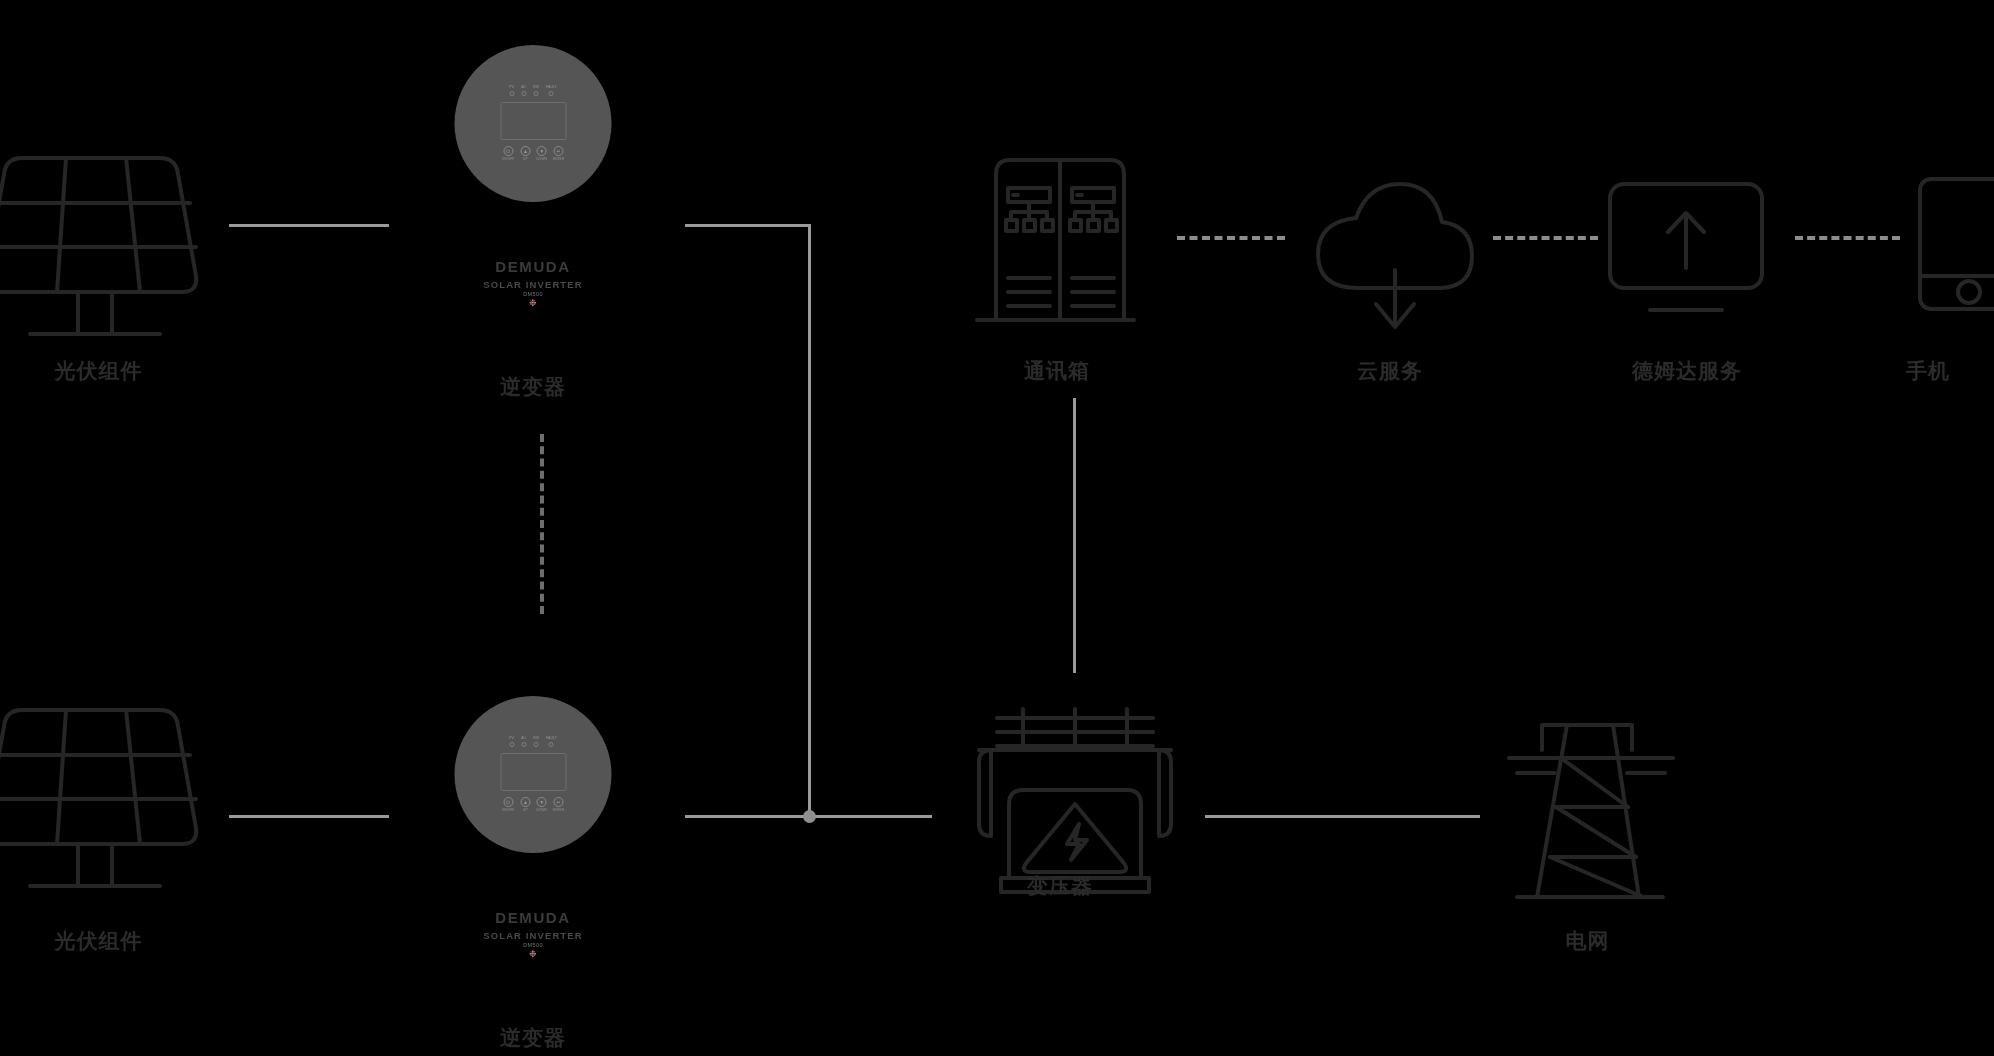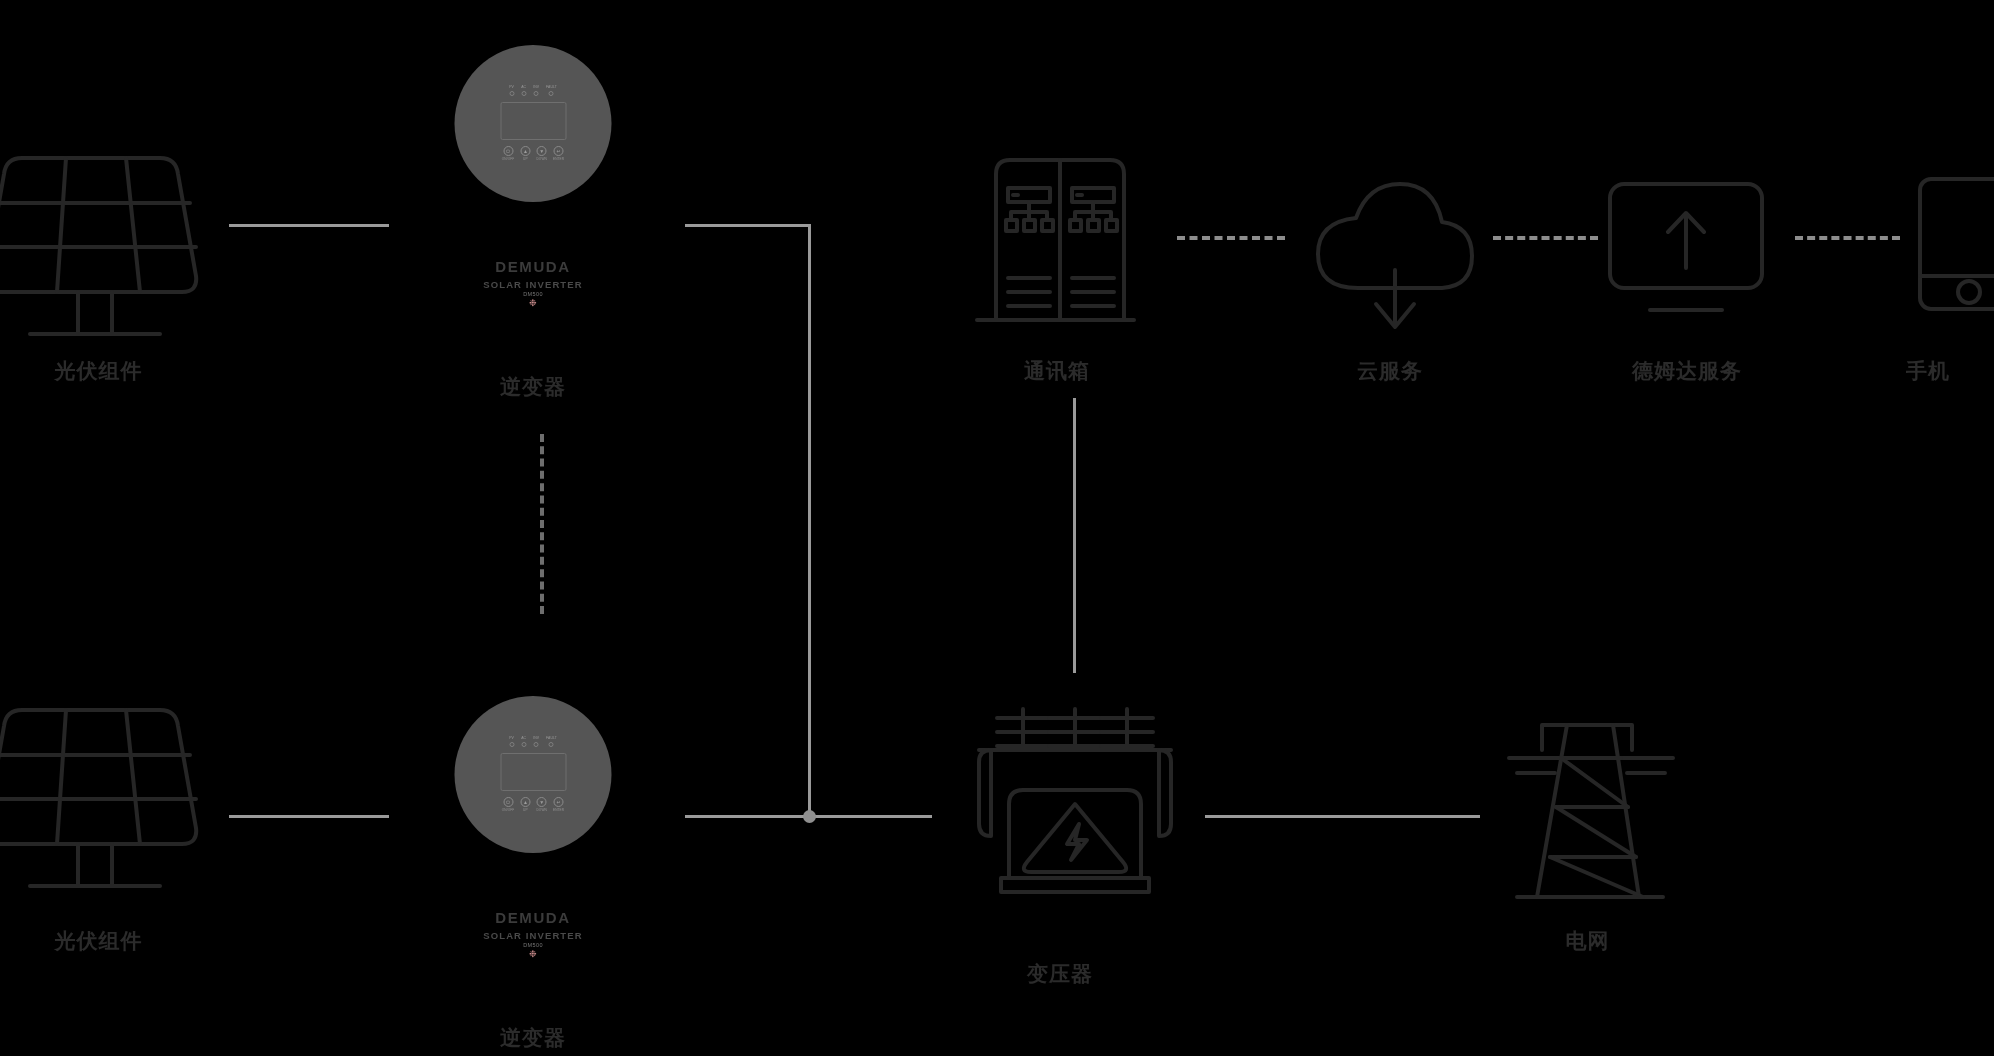--- a/index.html
+++ b/index.html
@@ -377,21 +377,21 @@
         <path d="M4 50 L196 50"></path>
         <path d="M16 50 L16 136 M16 50 Q4 50 4 62 L4 124 Q4 136 16 136"></path>
         <path d="M184 50 L184 136 M184 50 Q196 50 196 62 L196 124 Q196 136 184 136"></path>
         <path d="M48 90 Q34 90 34 104 L34 178 L166 178 L166 104 Q166 90 152 90 Z"></path>
         <path d="M26 178 L174 178 L174 192 L26 192 Z"></path>
         <path d="M100 104 L148 162 Q156 172 144 172 L56 172 Q44 172 52 162 Z"></path>
         <path d="M104 124 L92 144 L104 144 L96 160 L112 140 L100 140 Z"></path>
       </g>
     </svg>
   </div>
-  <div class="label" style="left:975px; top:960px; width:170px;">变压器</div>
+  <div class="label" style="left:975px; top:872px; width:170px;">变压器</div>
 
   <div class="icon-wrap" style="left:1495px; top:710px;">
     <svg width="185" height="195" viewBox="0 0 185 195">
       <g class="stroke-icon" stroke-linecap="round" stroke-linejoin="round">
         <path d="M47 15 L47 40 M47 15 L137 15 M137 15 L137 40"></path>
         <path d="M14 48 L68 48 M22 63 L60 63 M124 48 L178 48 M132 63 L170 63"></path>
         <path d="M72 15 L42 187 M118 15 L144 187"></path>
         <path d="M66 48 L126 48 M61 97 L133 97 M55 147 L141 147 M22 187 L168 187"></path>
         <path d="M66 48 L133 97 M61 97 L141 147 M55 147 L148 187"></path>
       </g>

